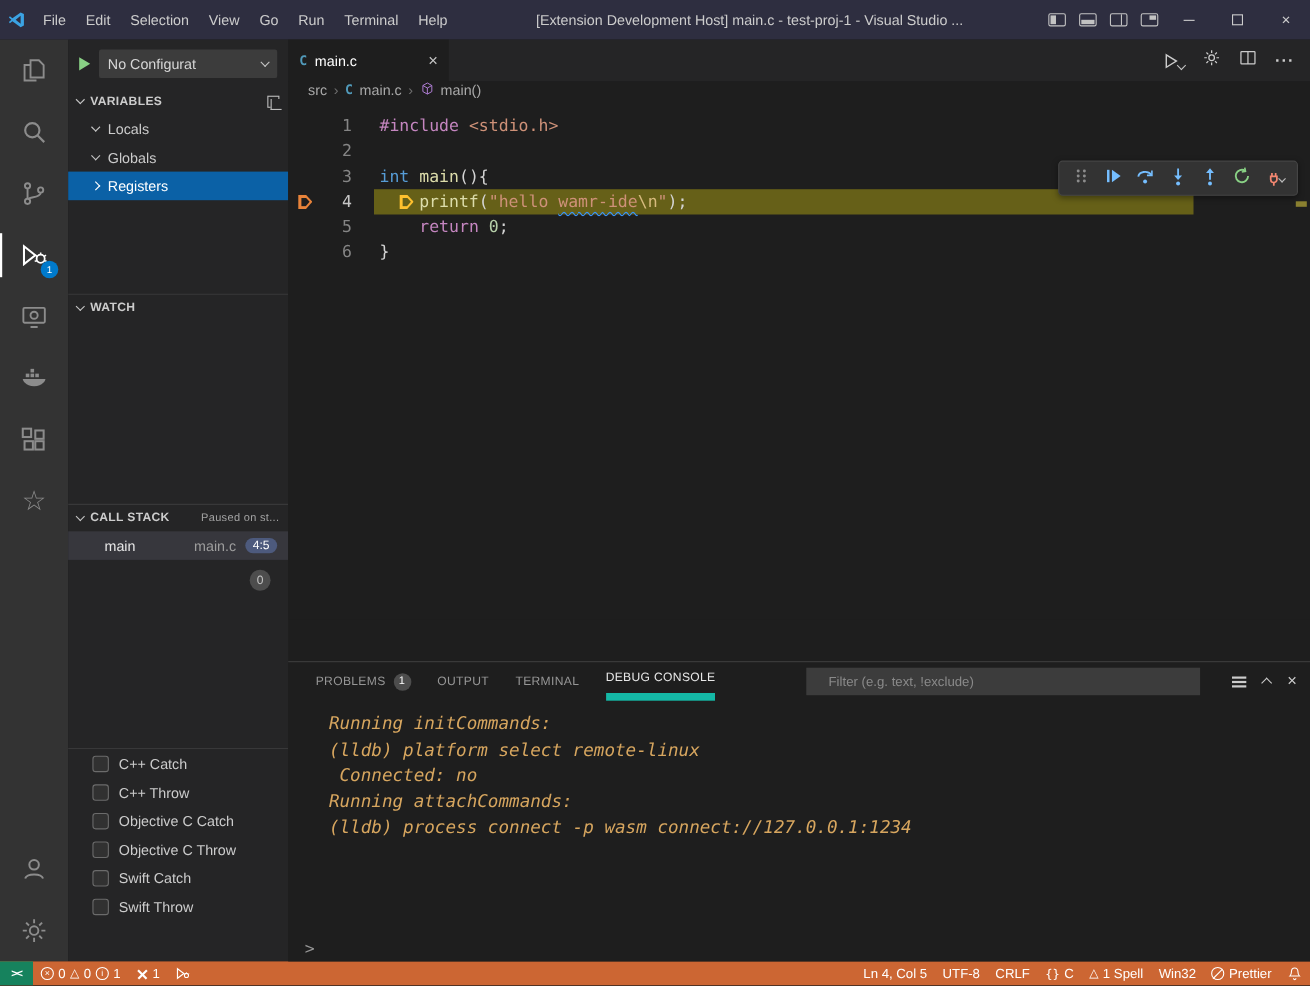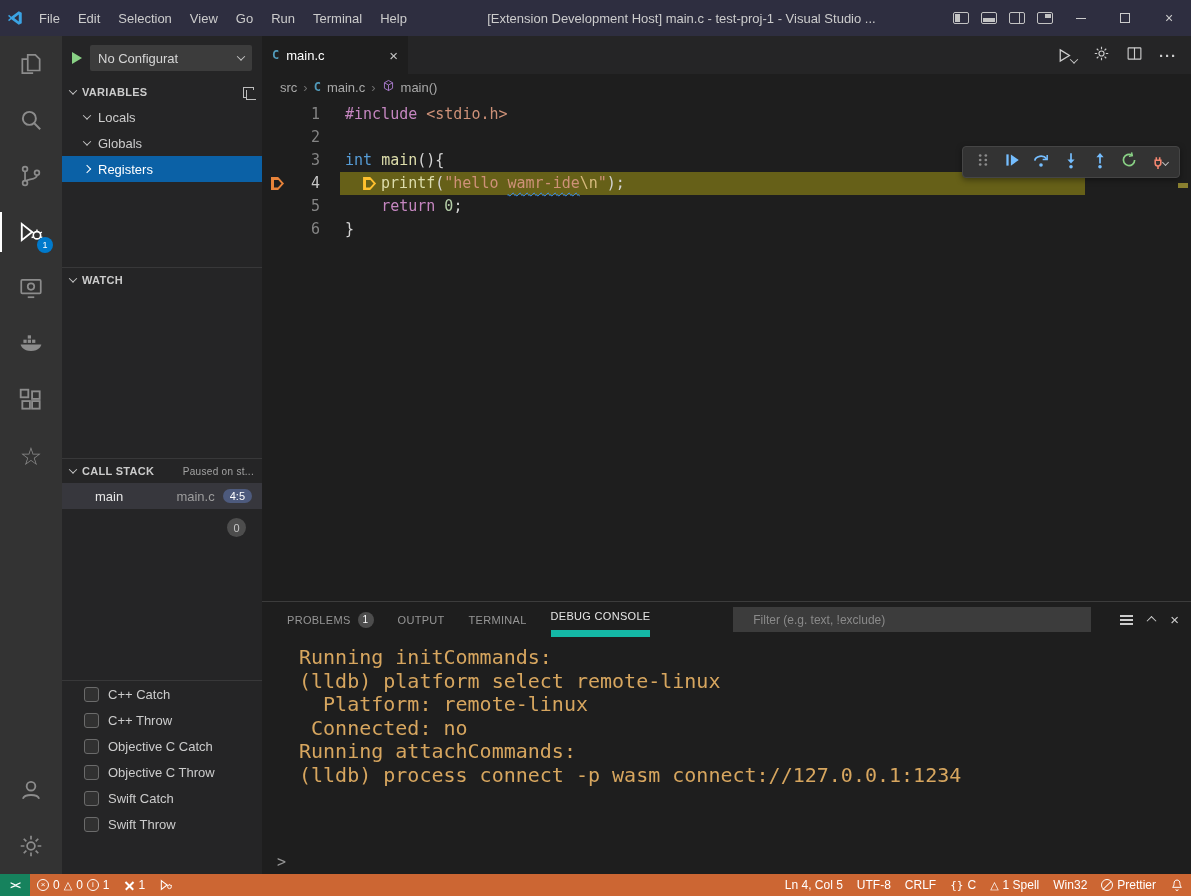--- a/index.html
+++ b/index.html
@@ -68,21 +68,21 @@
   
   .editor-col { flex:1; display:flex; flex-direction:column; min-width:0; position:relative; }
   .tabbar { height:38px; background:#252526; display:flex; align-items:stretch; flex:0 0 auto; }
   .tab { width:146px; background:#1e1e1e; display:flex; align-items:center; gap:7px; padding:0 10px; color:#ffffff; font-size:13px; }
   .c-icon { color:#519aba; font-weight:bold; font-size:12px; font-family:"DejaVu Sans Mono", monospace; }
   .tab-close { margin-left:auto; color:#c5c5c5; font-size:15px; }
   .tab-actions { margin-left:auto; display:flex; align-items:center; gap:16px; padding-right:14px; color:#cccccc; }
   .tab-actions svg { width:17px; height:17px; }
   .more-dots { font-size:15px; font-weight:bold; letter-spacing:1px; }
 
-  .breadcrumbs { height:26px; background:#1e1e1e; display:flex; align-items:center; gap:6px; padding-left:18px; color:#a9a9a9; font-size:13px; flex:0 0 auto; }
+  .breadcrumbs { height:26px; background:#1e1e1e; display:flex; align-items:flex-start; gap:6px; padding-left:18px; color:#a9a9a9; font-size:13px; flex:0 0 auto; }
   .crumb-sep { color:#6e6e6e; }
 
   .code-area { flex:1; background:#1e1e1e; position:relative; padding-top:3px; min-height:0; }
   .code-line { height:23px; display:flex; align-items:center; position:relative; font-size:15px; line-height:23px; }
   .bp-margin { width:30px; height:100%; display:flex; align-items:center; flex:0 0 auto; }
   .line-num { width:28px; text-align:right; color:#858585; font-family:"DejaVu Sans Mono", monospace; flex:0 0 auto; }
   .code-line.current .line-num { color:#c6c6c6; }
   .code-text { margin-left:25px; font-family:"DejaVu Sans Mono", monospace; white-space:pre; display:flex; align-items:center; z-index:1; }
   .current-bg { position:absolute; left:78px; width:745px; top:0; height:23px; background:#666018; z-index:0; }
   .tok-plain { color:#d4d4d4; } .tok-pink { color:#c586c0; } .tok-blue { color:#569cd6; }
@@ -106,21 +106,21 @@
   .ptab.active { color:#e7e7e7; border-bottom:7px solid #14b8a6; }
   .ptab-badge { min-width:16px; height:16px; border-radius:50%; background:#4d4d4d; color:#fff; font-size:10px; display:flex; align-items:center; justify-content:center; }
   .filter-input { margin-left:auto; width:358px; height:25px; background:#3c3c3c; border:none; outline:none; color:#cccccc; font-size:12px; padding:0 20px;
                   font-family:"Liberation Sans", sans-serif; }
   .filter-input::placeholder { color:#8a8a8a; }
   .panel-actions { display:flex; align-items:center; gap:15px; color:#cccccc; padding-left:5px; }
   .lines-ico { width:13px; height:2px; background:#ccc; box-shadow:0 -4px 0 #ccc, 0 4px 0 #ccc; display:inline-block; }
   .chev-up { width:7px; height:7px; border-left:1.5px solid #ccc; border-top:1.5px solid #ccc; transform:rotate(45deg) translate(1px,1px); display:inline-block; }
   .panel-x { font-size:15px; }
   .console { flex:1; padding:9px 0 0 37px; overflow:hidden; }
-  .console-line { font-family:"DejaVu Sans Mono", monospace; font-size:20px; line-height:23.5px; color:#d7a65f; white-space:pre; }
+  .console-line { font-family:"DejaVu Sans Mono", monospace; font-size:16px; line-height:23.5px; color:#d7a65f; white-space:pre;font-style:italic; }
   .console-input { height:25px; display:flex; align-items:center; padding-left:15px; color:#969696; font-family:"DejaVu Sans Mono", monospace; font-size:15px; flex:0 0 auto; }
 
   
   .statusbar { height:22px; background:#cc6633; color:#ffffff; display:flex; align-items:center; font-size:12px; flex:0 0 auto; }
   .sb-left, .sb-right { display:flex; align-items:center; height:100%; }
   .sb-right { margin-left:auto; }
   .sb-item { display:flex; align-items:center; gap:4px; padding:0 7px; height:100%; white-space:nowrap; }
   .sb-item.remote { background:#16825d; width:30px; justify-content:center; padding:0; }
   .remote-glyph { font-weight:bold; font-size:10px; letter-spacing:-1px; }
   .ico-circle { width:12px; height:12px; border:1px solid #fff; border-radius:50%; display:inline-flex; align-items:center; justify-content:center;
@@ -484,21 +484,20 @@
           <input class="filter-input" placeholder="Filter (e.g. text, !exclude)" style="">
           <span class="panel-actions">
             <span class="lines-ico"></span>
             <span class="chev-up"></span>
             <span class="panel-x">×</span>
           </span>
         </div>
         <div class="console">
           <div class="console-line">Running initCommands:</div>
           <div class="console-line">(lldb) platform select remote-linux</div>
-          <div class="console-line">  Platform: remote-linux</div>
           <div class="console-line"> Connected: no</div>
           <div class="console-line">Running attachCommands:</div>
           <div class="console-line">(lldb) process connect -p wasm connect://127.0.0.1:1234</div>
         </div>
         <div class="console-input">
           <span>&gt;</span>
         </div>
       </div>
 
     </section>

